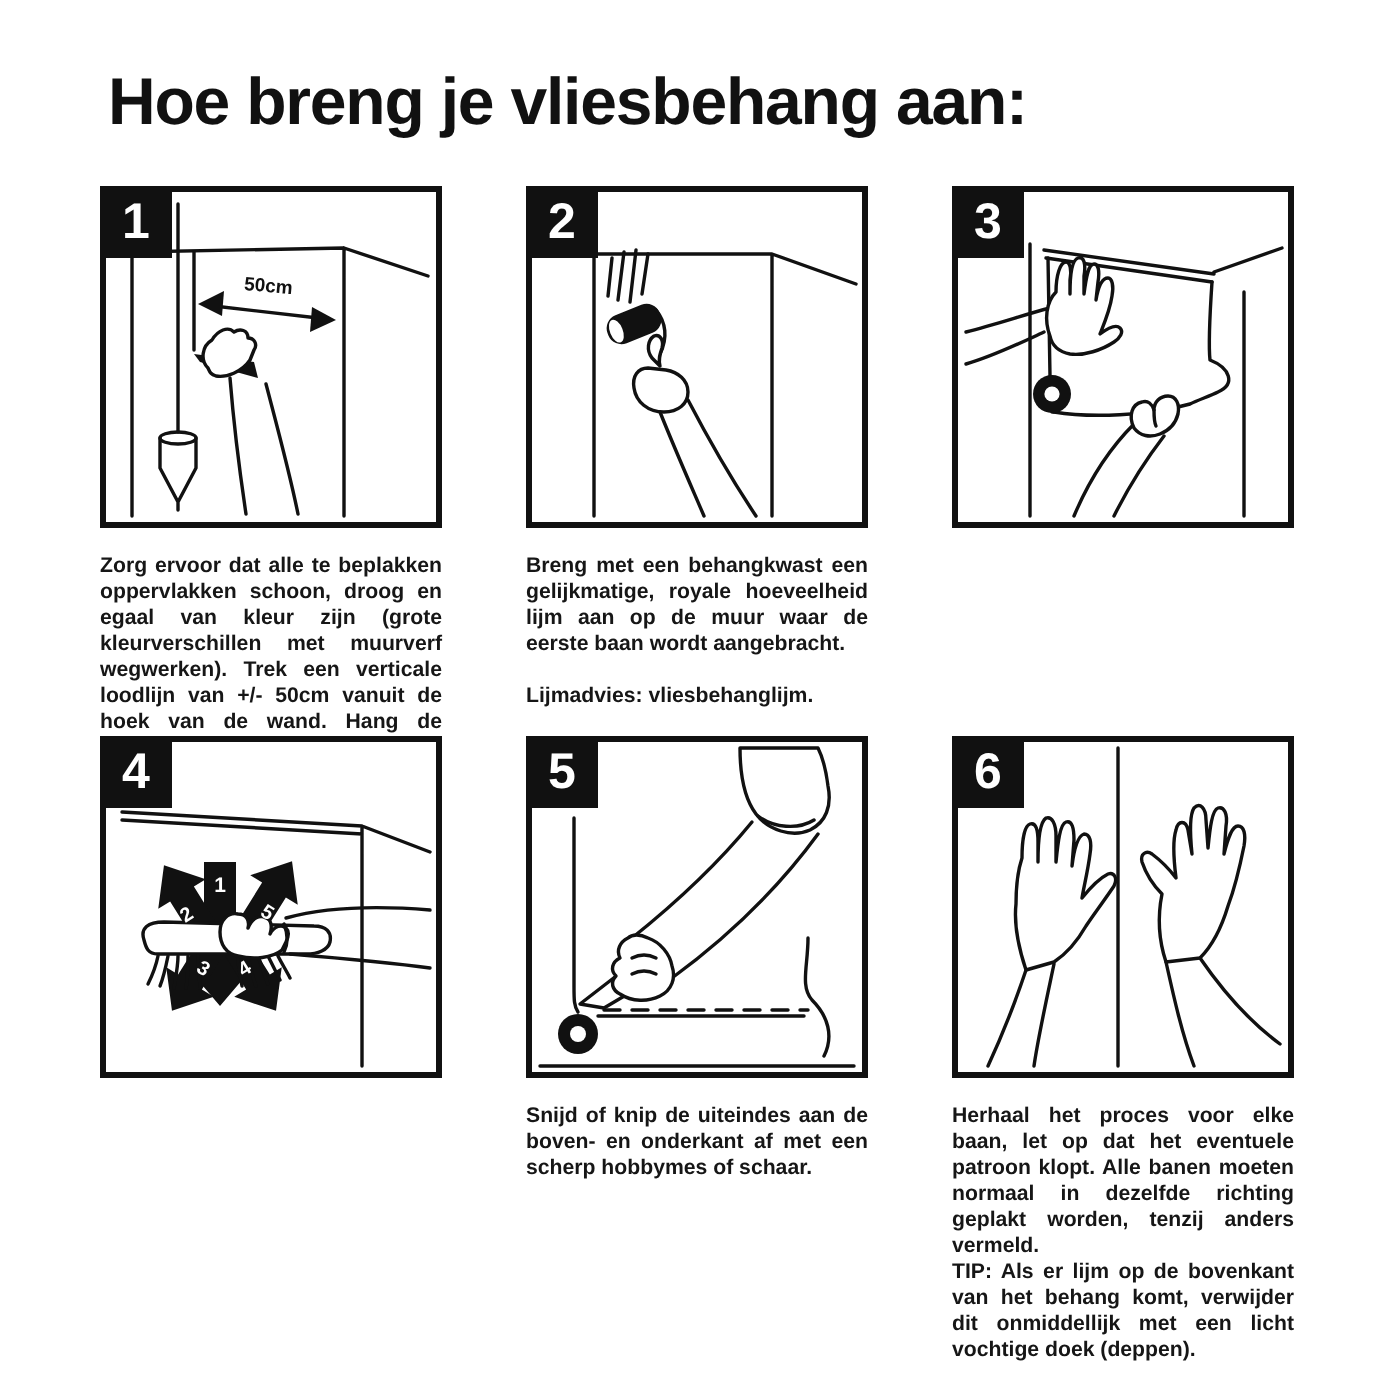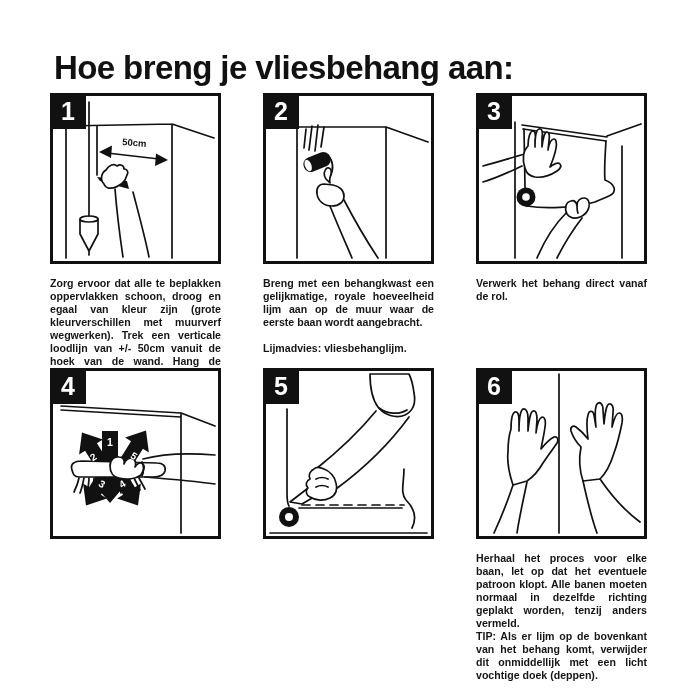--- a/index.html
+++ b/index.html
@@ -1,21 +1,21 @@
 <!DOCTYPE html>
 <html><head>
 <meta charset="utf-8">
 <style>
   html,body{margin:0;padding:0;}
   body{
     width:700px;height:700px;position:relative;overflow:hidden;
     background:#ffffff;font-family:"Liberation Sans",sans-serif;color:#111;
   }
   .page-title{
-    position:absolute;left:54px;top:49px;margin:0;
+    position:absolute;left:54px;top:32px;margin:0;
     font-size:33px;font-weight:700;letter-spacing:-0.6px;color:#111;
   }
   .steps-grid{
     position:absolute;left:50px;top:93px;width:597px;
     display:grid;grid-template-columns:171px 171px 171px;column-gap:42px;
     grid-template-rows:275px auto;
   }
   .panel{
     width:165px;height:165px;border:3px solid #111;position:relative;background:#fff;
   }
@@ -113,21 +113,20 @@
           <path class="lnf" d="M46,72 C43,64 44,55 49,50 C49,42 51,35 54,35 C56,35 57,39 56,44 L56,51 C56,42 57,34 60,33 C63,32 64,36 63,42 L63,51 C64,43 65,36 68,36 C70,36 71,39 70,45 L69,54 C70,48 72,43 75,43 C77,43 78,47 77,52 C76,59 73,66 71,71 C75,68 79,66 81,68 C83,70 81,73 78,75 C72,79 63,82 56,81 C51,80 47,77 46,72 Z"></path>
         </g>
         <g>
           <path class="ln" d="M58,162 C66,143 76,128 88,116"></path>
           <path class="ln" d="M78,162 C85,148 93,135 103,122"></path>
           <path class="lnf" d="M88,118 C85,112 87,106 92,105 C95,104 97,106 98,109 C98,105 101,102 105,102 C109,102 111,106 110,111 C109,115 106,119 101,121 C96,123 91,122 88,118 Z"></path>
           <path class="ln" d="M98,109 C98,112 98,115 99,117"></path>
         </g>
       </svg>
     </div>
-    <p class="caption">Verwerk het behang direct vanaf de rol.</p>
   </div>
 
   <div class="cell">
     <div class="panel">
       <div class="badge">4</div>
       <svg viewBox="0 0 165 165">
         <path class="ln" d="M8,35 L128,42 M8,39 L128,46 M128,42 L128,162 M128,42 L162,55"></path>
         <g>
           <path class="fill" d="M-8,0 L-8,52 L-17,52 L0,72 L17,52 L8,52 L8,0 Z" transform="translate(57,60)"></path>
           <path class="fill" d="M-7,26 L-7,0 L-14,0 L0,-17 L14,0 L7,0 L7,26 Z" transform="translate(38,76) rotate(-32)"></path>
@@ -174,20 +173,21 @@
           <path class="lnf" d="M104,3 C104,16 106,28 112,36 C118,44 130,48 139,44 C147,40 150,32 148,22 C147,14 145,7 143,3 Z"></path>
           <path class="ln" d="M113,37 C121,43 133,44 141,39"></path>
           <path class="ln" d="M110,40 C92,62 70,82 50,98"></path>
           <path class="ln" d="M143,46 C124,72 100,96 70,118"></path>
           <path class="lnf" d="M24,131 L46,114 L58,120 L36,133 Z"></path>
           <path class="lnf" d="M48,98 C44,100 42,104 44,108 C40,110 39,114 42,117 C39,120 40,124 44,126 C50,130 58,130 64,127 C70,124 72,118 70,112 C69,106 64,100 58,98 C54,96 50,96 48,98 Z"></path>
           <path class="ln" d="M50,108 C54,106 58,106 62,108 M50,116 C54,114 58,114 62,116"></path>
         </g>
       </svg>
     </div>
+    <p class="caption">Snijd of knip de uiteindes aan de boven- en onderkant af met een scherp hobbymes of schaar.</p>
   </div>
 
   <div class="cell">
     <div class="panel">
       <div class="badge">6</div>
       <svg viewBox="0 0 165 165">
         <path class="ln" d="M80,3 L80,162"></path>
         <g>
           <path class="lnf" d="M34,114 C30,102 28,90 29,81 C29,72 30,64 32,58 C32,50 33,42 36,41 C39,40 40,44 40,50 L40,60 C40,50 41,40 44,38 C47,37 49,41 49,47 L49,60 C50,50 51,41 54,40 C57,39 58,43 58,49 L57,62 C58,54 60,47 63,46 C66,46 67,50 66,56 C65,64 63,72 62,78 C66,73 71,68 75,66 C78,65 80,68 78,72 C74,78 68,86 64,92 C60,99 54,106 48,110 Z"></path>
           <path class="ln" d="M34,114 C28,132 21,149 15,162"></path>

